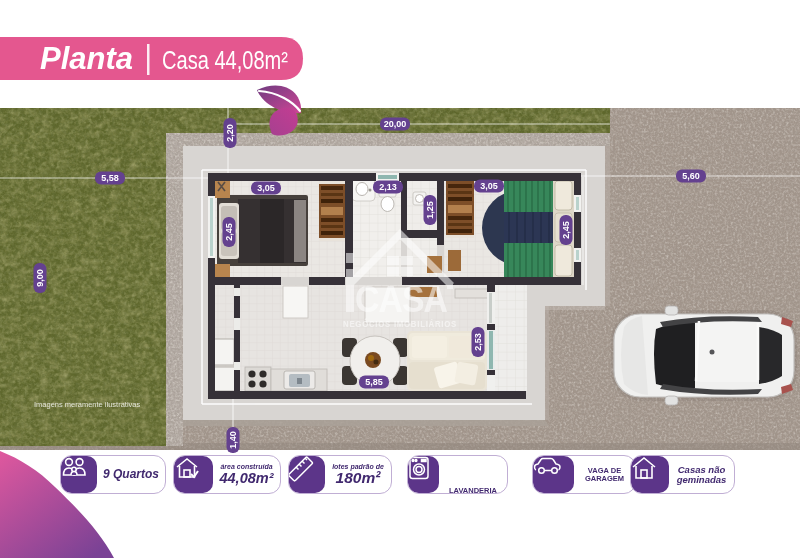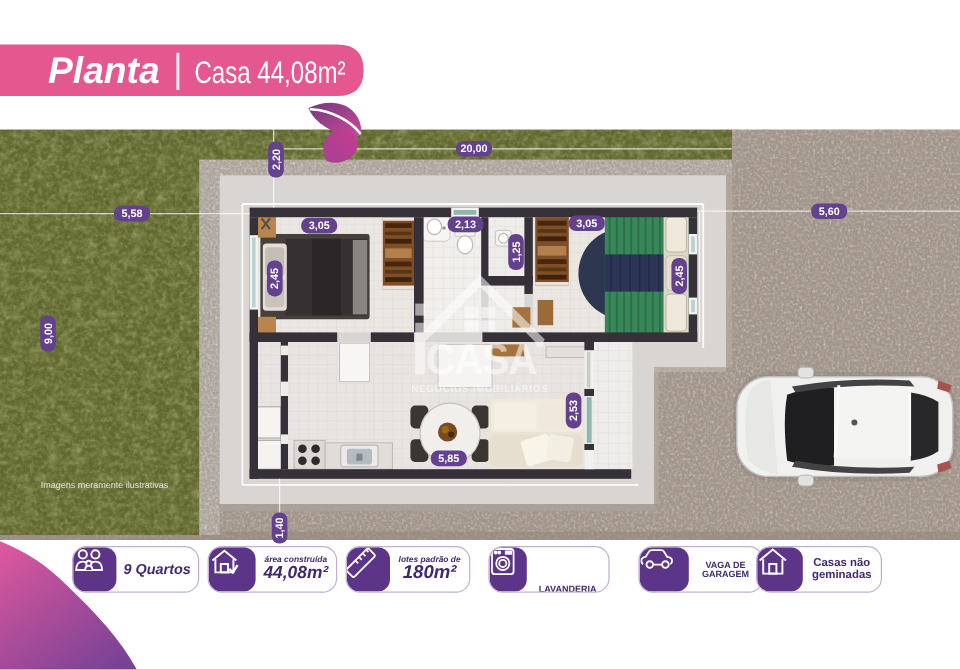--- a/index.html
+++ b/index.html
@@ -479,14 +479,14 @@
 </div>
 
 <div class="badge" style="left:630px;width:105px;">
   <div class="ibox" style="width:38px;">
     <svg width="26" height="24" viewBox="0 0 26 24" fill="none" stroke="#ffffff" stroke-width="1.6">
       <path d="M2 11 L13 2 L24 11"></path>
         <path d="M5 10 V22 H21 V10"></path>
       <rect x="10" y="14" width="6" height="8"></rect>
     </svg>
   </div>
-  <div class="btxt" style="font-size:9.5px;font-weight:bold;">Casas não<br>geminadas</div>
+  <div class="btxt" style="font-size:9.5px;font-weight:bold;font-style:italic;">Casas não<br>geminadas</div>
 </div>
 
 </body></html>

